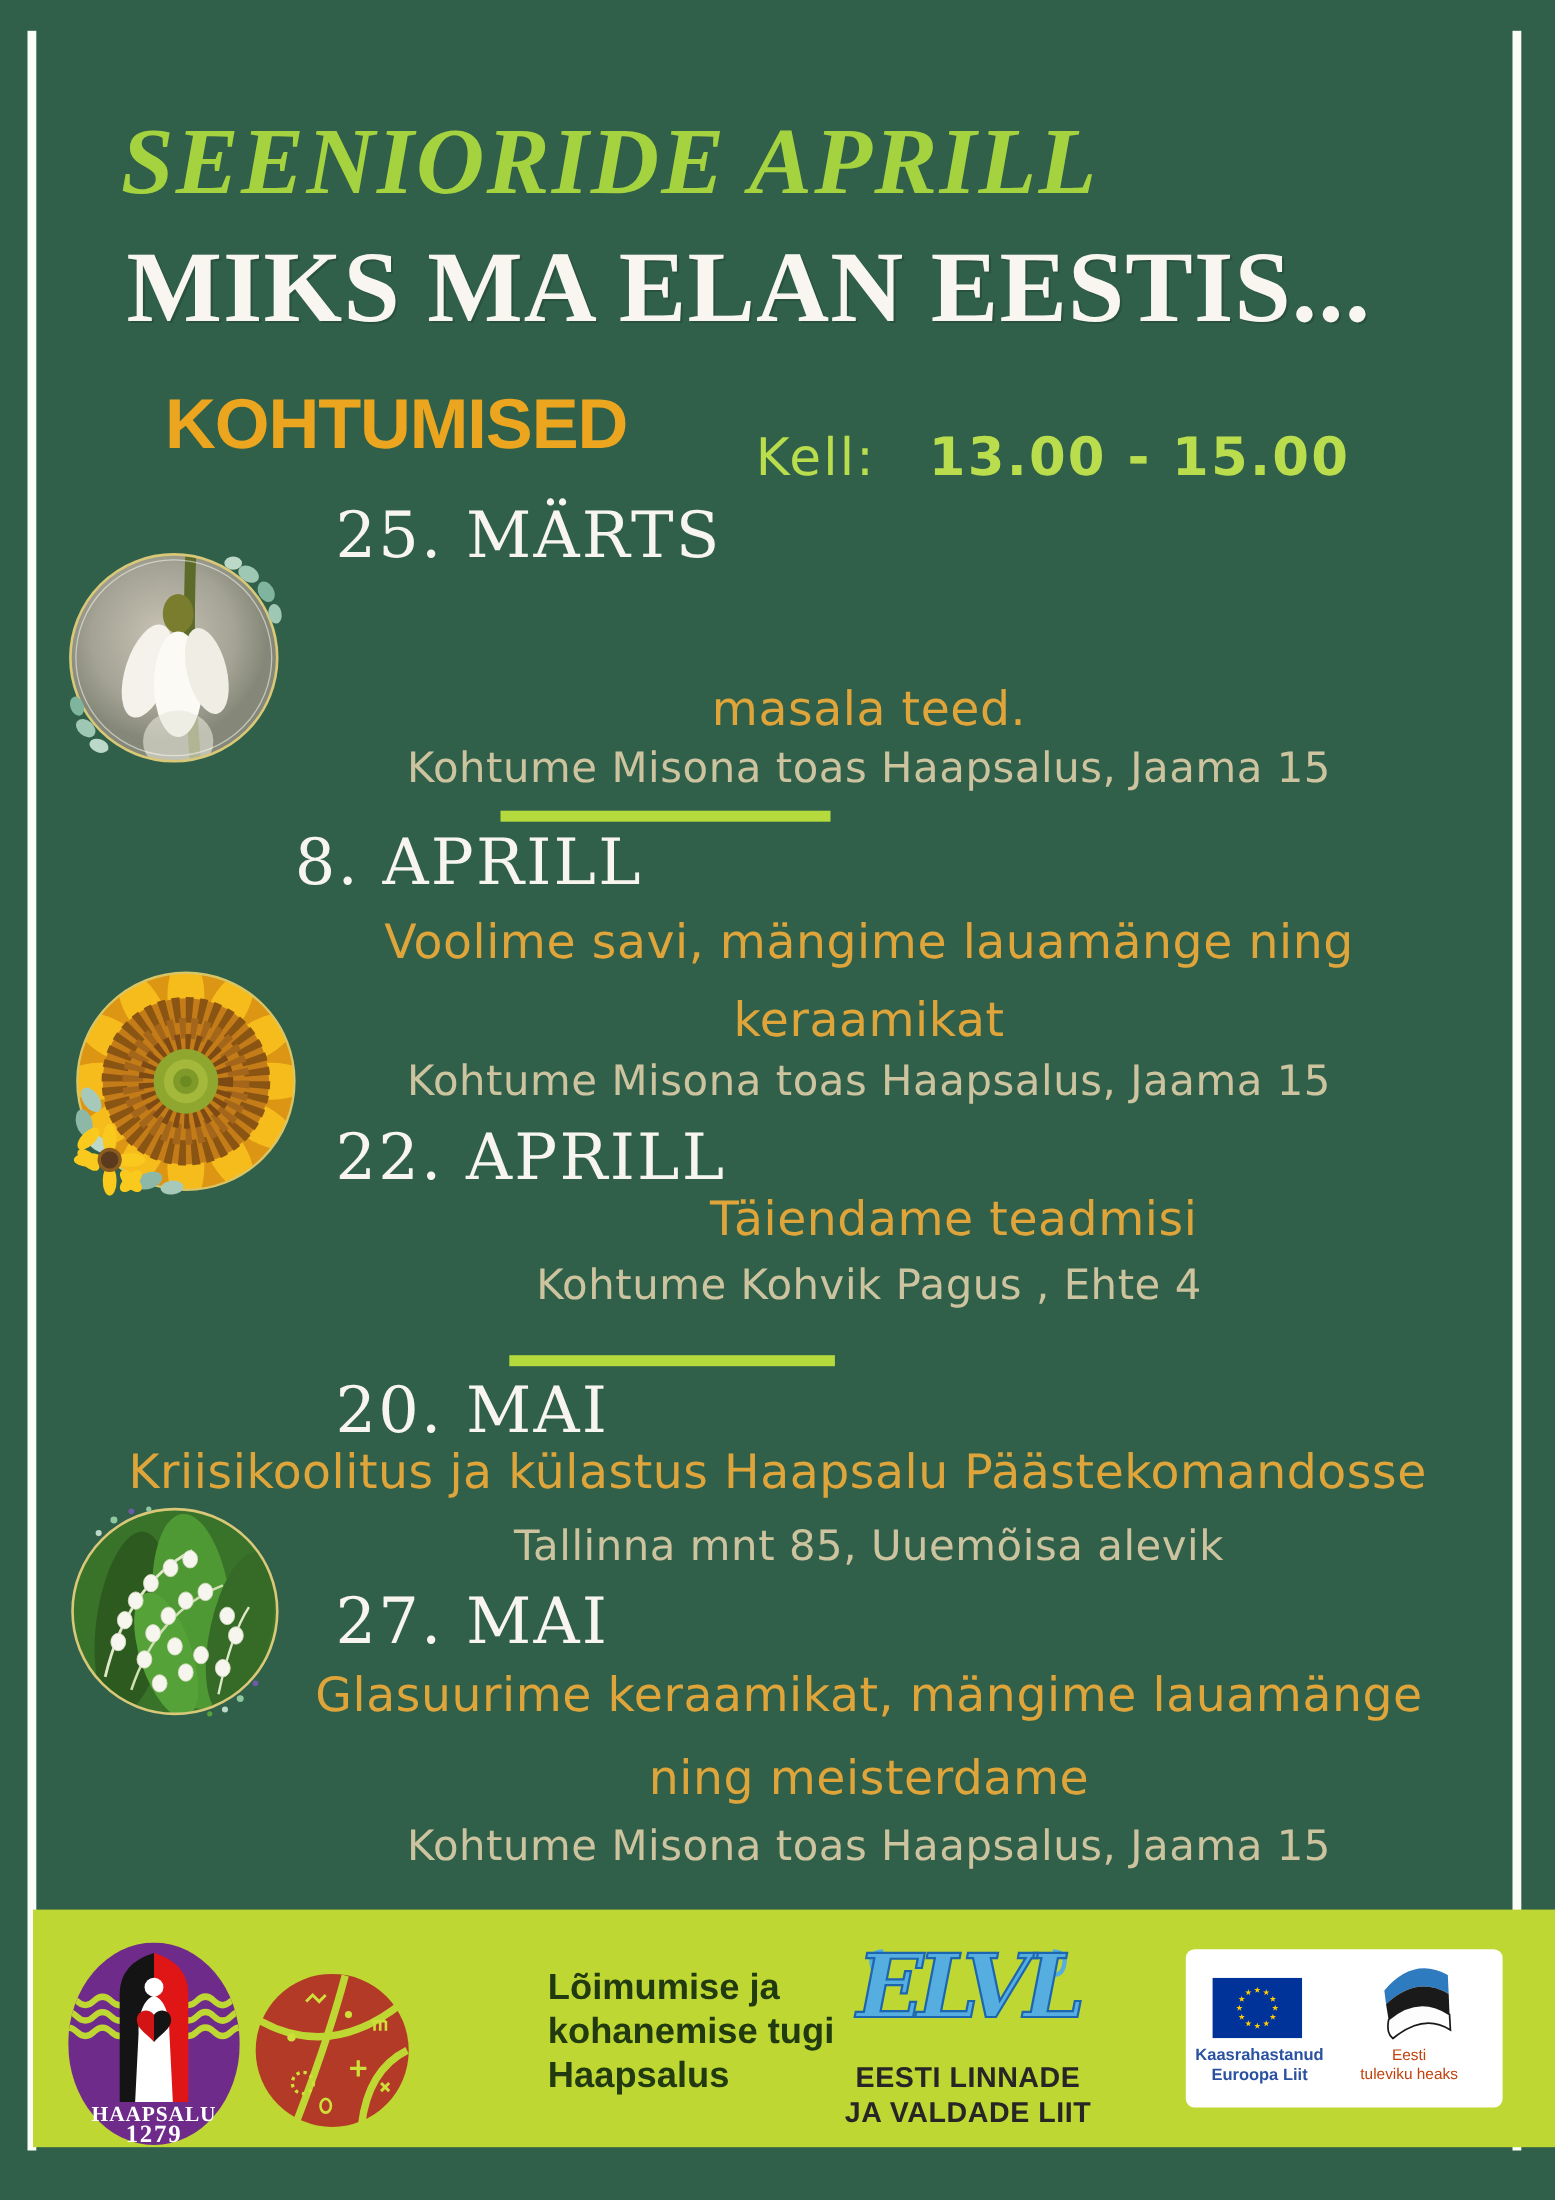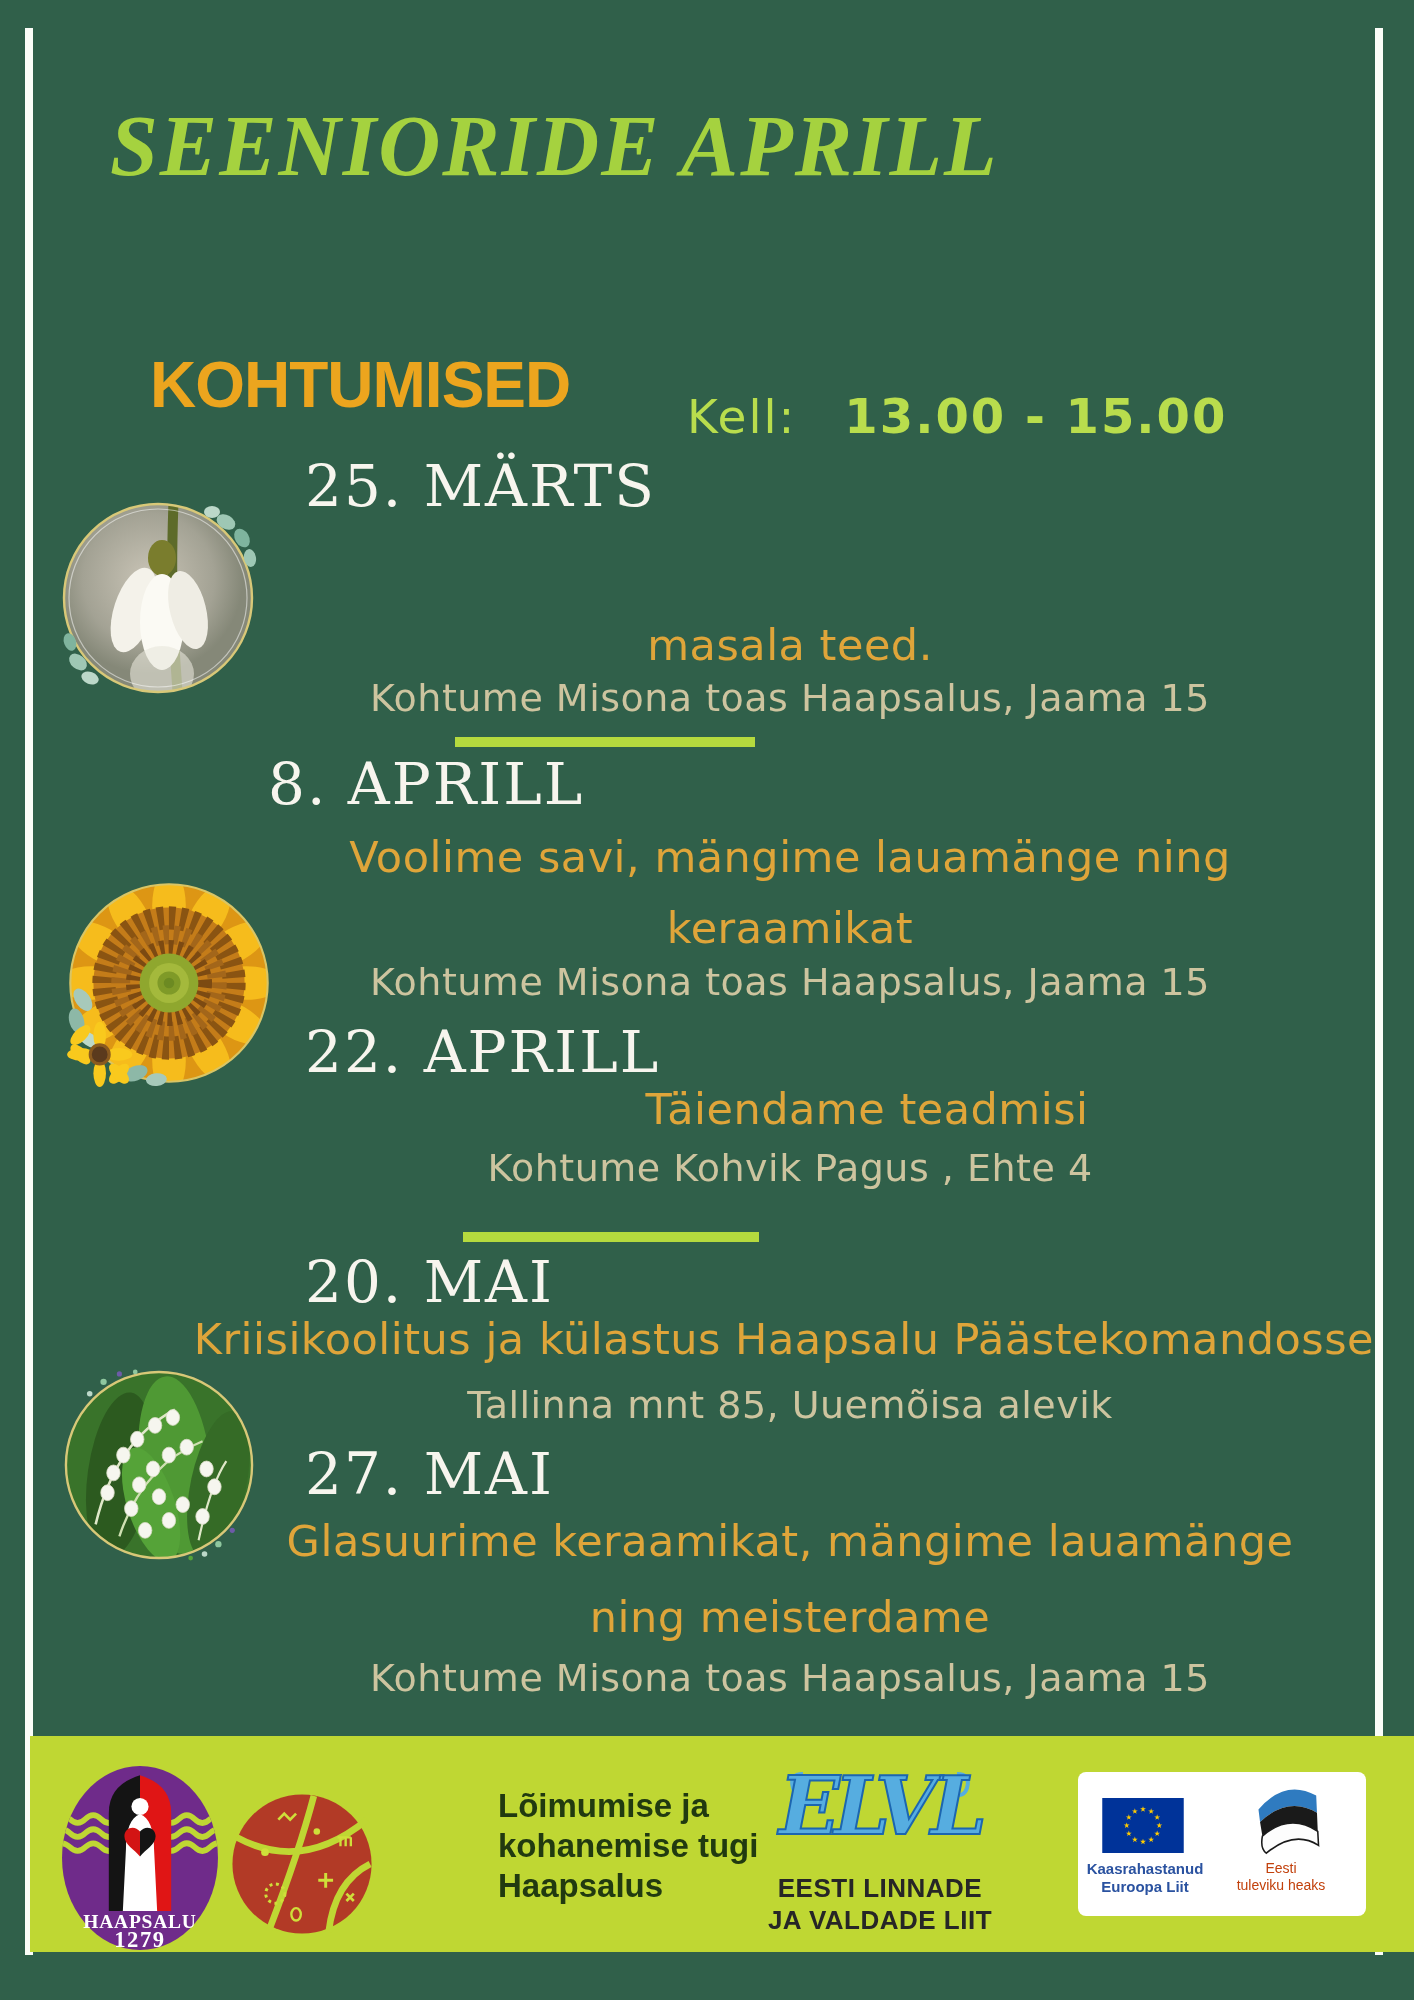--- a/index.html
+++ b/index.html
@@ -19,21 +19,21 @@
               font-size:64px;color:#eca51e;letter-spacing:-1px;}
   .kell-row{left:687px;top:388px;display:flex;align-items:baseline;gap:48px;}
   .kell-label{font-size:47px;color:#b9dd4d;letter-spacing:2px;}
   .kell-value{font-size:48px;color:#b9dd4d;font-weight:bold;letter-spacing:2px;}
 
   .date{font-family:"DejaVu Serif",serif;color:#f7f5ee;font-size:58px;letter-spacing:2px;}
   .event{font-family:"DejaVu Sans",sans-serif;color:#dfa53a;font-size:43px;text-align:center;letter-spacing:.5px;}
   .loc{font-family:"DejaVu Sans",sans-serif;color:#cdc49f;font-size:38px;text-align:center;letter-spacing:.5px;}
   .center-main{left:200px;width:1180px;}
   .center-right{left:320px;width:1094px;}
-  .center-wide{left:40px;width:1334px;text-align:right;}
+  .center-wide{left:40px;width:1334px;}
   .divider{background:#b5da3e;height:10px;}
   .div1{left:455px;top:737px;width:300px;}
   .div2{left:463px;top:1232px;width:296px;}
 
   .d1{left:305px;top:452px;}
   .e1a{top:546px;} .e1b{top:620px;} .l1{top:676px;}
   .d2{left:268px;top:750px;}
   .e2a{top:832px;} .e2b{top:903px;} .l2{top:960px;}
   .d3{left:305px;top:1018px;}
   .e3a{top:1084px;} .l3{top:1146px;}
@@ -65,20 +65,21 @@
 </style>
 </head>
 <body>
 
 <div class="poster">
 
   <div class="frame-line frame-left"></div>
   <div class="frame-line frame-right"></div>
 
   <div class="abs club-title">SEENIORIDE APRILL</div>
+  <div class="abs main-title">MIKS MA ELAN EESTIS...</div>
   <div class="abs kohtumised">KOHTUMISED</div>
   <div class="abs kell-row">
     <span class="kell-label">Kell:</span>
     <span class="kell-value">13.00 - 15.00</span>
   </div>
 
   <div class="abs date d1">25. MÄRTS</div>
   <div class="abs event center-main e1b">masala teed.</div>
   <div class="abs loc center-main l1">Kohtume Misona toas Haapsalus, Jaama 15</div>
   <div class="abs divider div1"></div>

